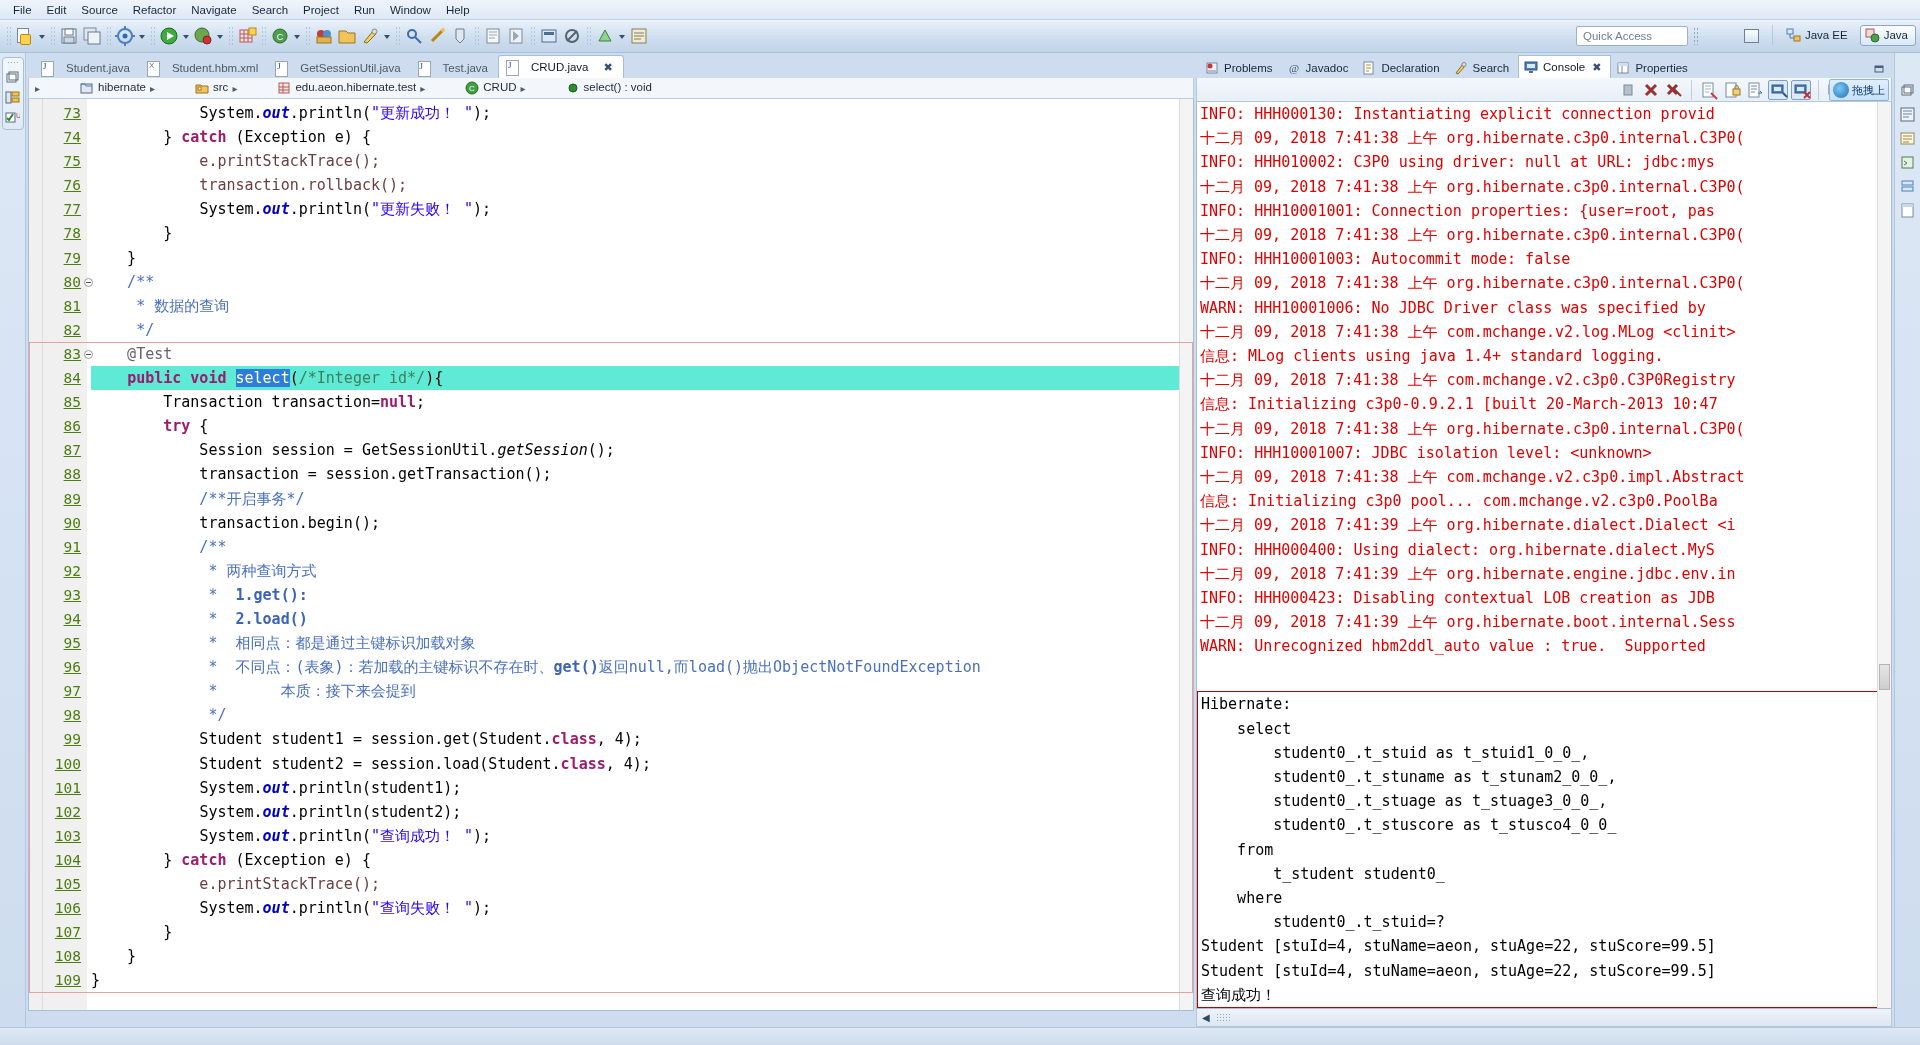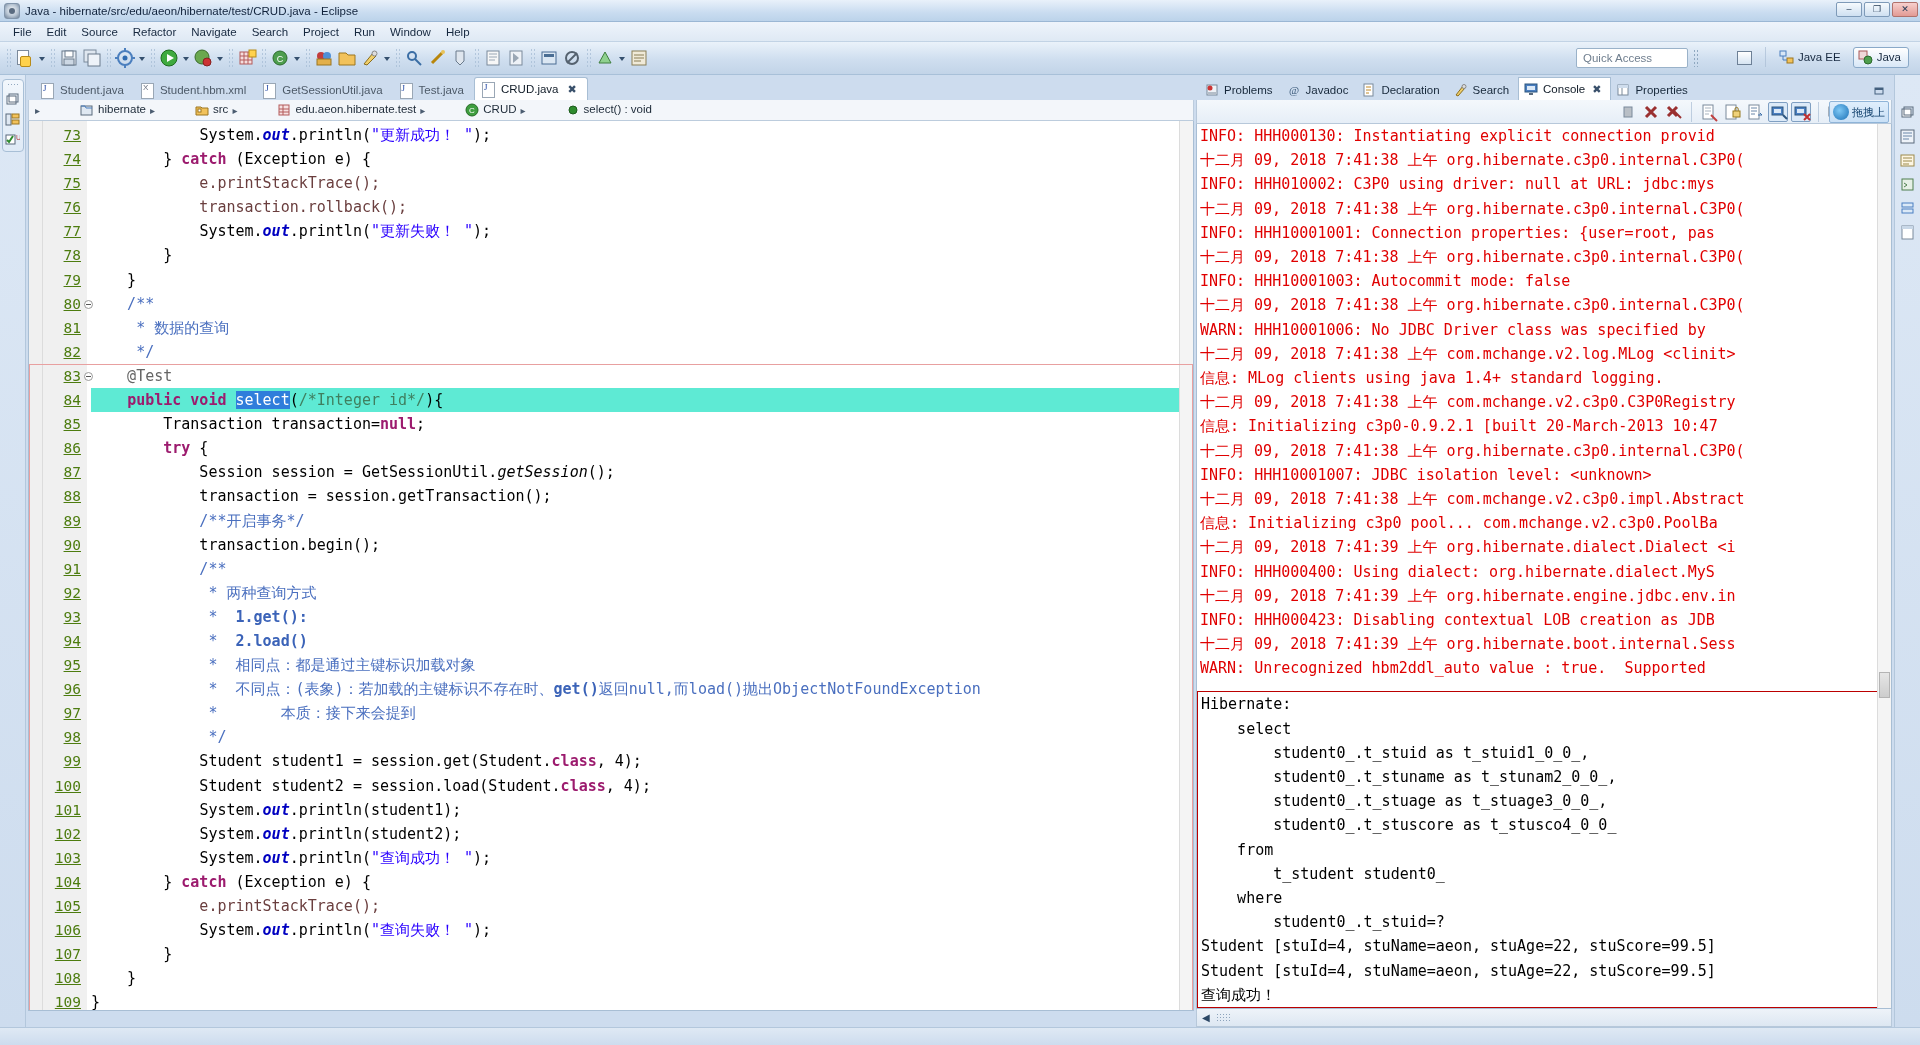--- a/index.html
+++ b/index.html
@@ -106,21 +106,21 @@
     width: 112px; height: 20px;
     background: #fff; border: 1px solid #9ab2c9;
     border-radius: 2px;
     font-size: 11.5px; color: #6f7e8e;
     display: flex; align-items: center; padding-left: 6px;
   }
   .qa-dots { position:absolute; right:222px; top:7px; width:5px; height:18px;
     background-image: radial-gradient(#8fa8c0 45%, transparent 46%);
     background-size: 3px 4px;}
   .persp-bar {
-    position: absolute; right: 11px; top: 4px;
+    position: absolute; right: 4px; top: 4px;
     display: flex; align-items: center; gap: 5px;
   }
   .persp-open {
     width: 24px; height: 22px; position: relative;
   }
   .persp-open:after{content:"";position:absolute;left:5px;top:5px;width:13px;height:12px;
     border:1px solid #6d8096;background:linear-gradient(#fff,#d6e4f2);}
   .persp-btn {
     display: flex; align-items: center; gap: 4px;
     padding: 2px 7px 2px 4px; border-radius: 3px;
@@ -165,21 +165,21 @@
     display: flex; flex-direction: column;
     background: #cddcee;
     padding: 2px 0 0 2px;
   }
   .tabrow {
     height: 23px; display: flex; align-items: flex-end;
     background: transparent; flex:none;
     padding-left: 6px;
   }
   .tab {
-    height: 21px; display: flex; align-items: center; gap: 7px;
+    height: 21px; display: flex; align-items: center; gap: 13px;
     padding: 0 10px 0 7px;
     font-size: 11.5px; color: #4d5a68;
     border-radius: 3px 3px 0 0;
     position: relative;
   }
   .tab.active {
     background: #ffffff; color: #101b27;
     border: 1px solid #a8bed4; border-bottom: none;
     height: 23px;
   }
@@ -363,29 +363,20 @@
     height: 18px; flex:none;
     background: linear-gradient(#dfe9f4,#cddcee);
     border-top: 1px solid #b3c7dc;
   }
 </style>
 </head>
 <body>
 
 <div class="app">
 
-  <div class="titlebar">
-    <div class="tb-ico"></div>
-    <div class="tb-title">Java - hibernate/src/edu/aeon/hibernate/test/CRUD.java - Eclipse</div>
-    <div class="win-btns">
-      <div class="win-btn">–</div>
-      <div class="win-btn">❐</div>
-      <div class="win-btn close">✕</div>
-    </div>
-  </div>
 
   <div class="menubar">
     <div class="mi">File</div>
     <div class="mi">Edit</div>
     <div class="mi">Source</div>
     <div class="mi">Refactor</div>
     <div class="mi">Navigate</div>
     <div class="mi">Search</div>
     <div class="mi">Project</div>
     <div class="mi">Run</div>

